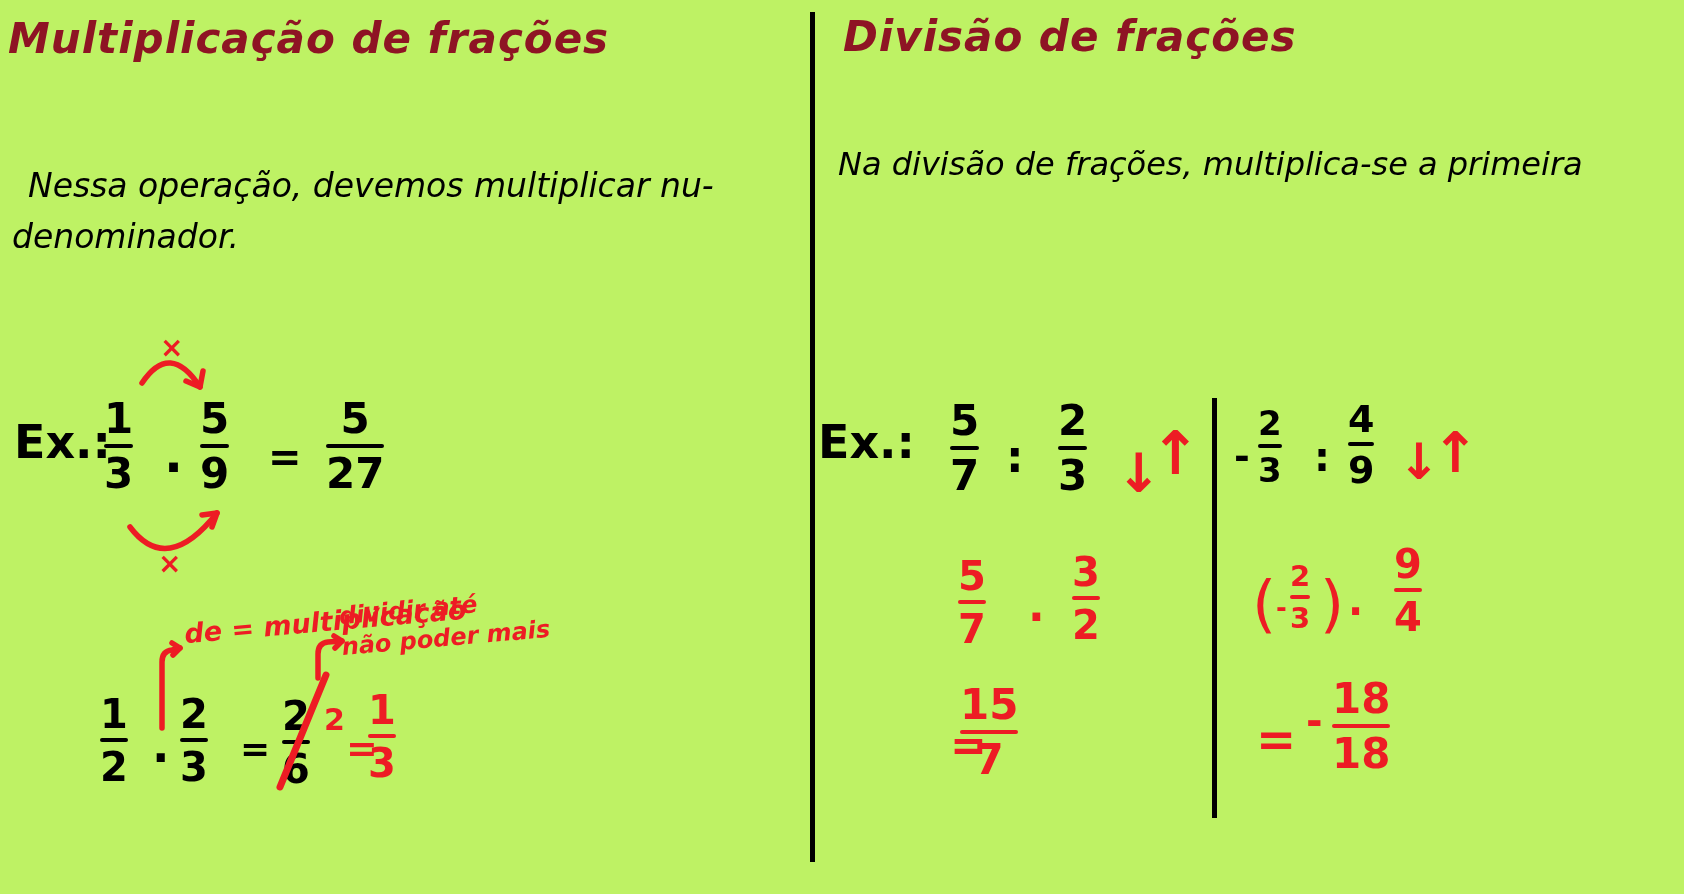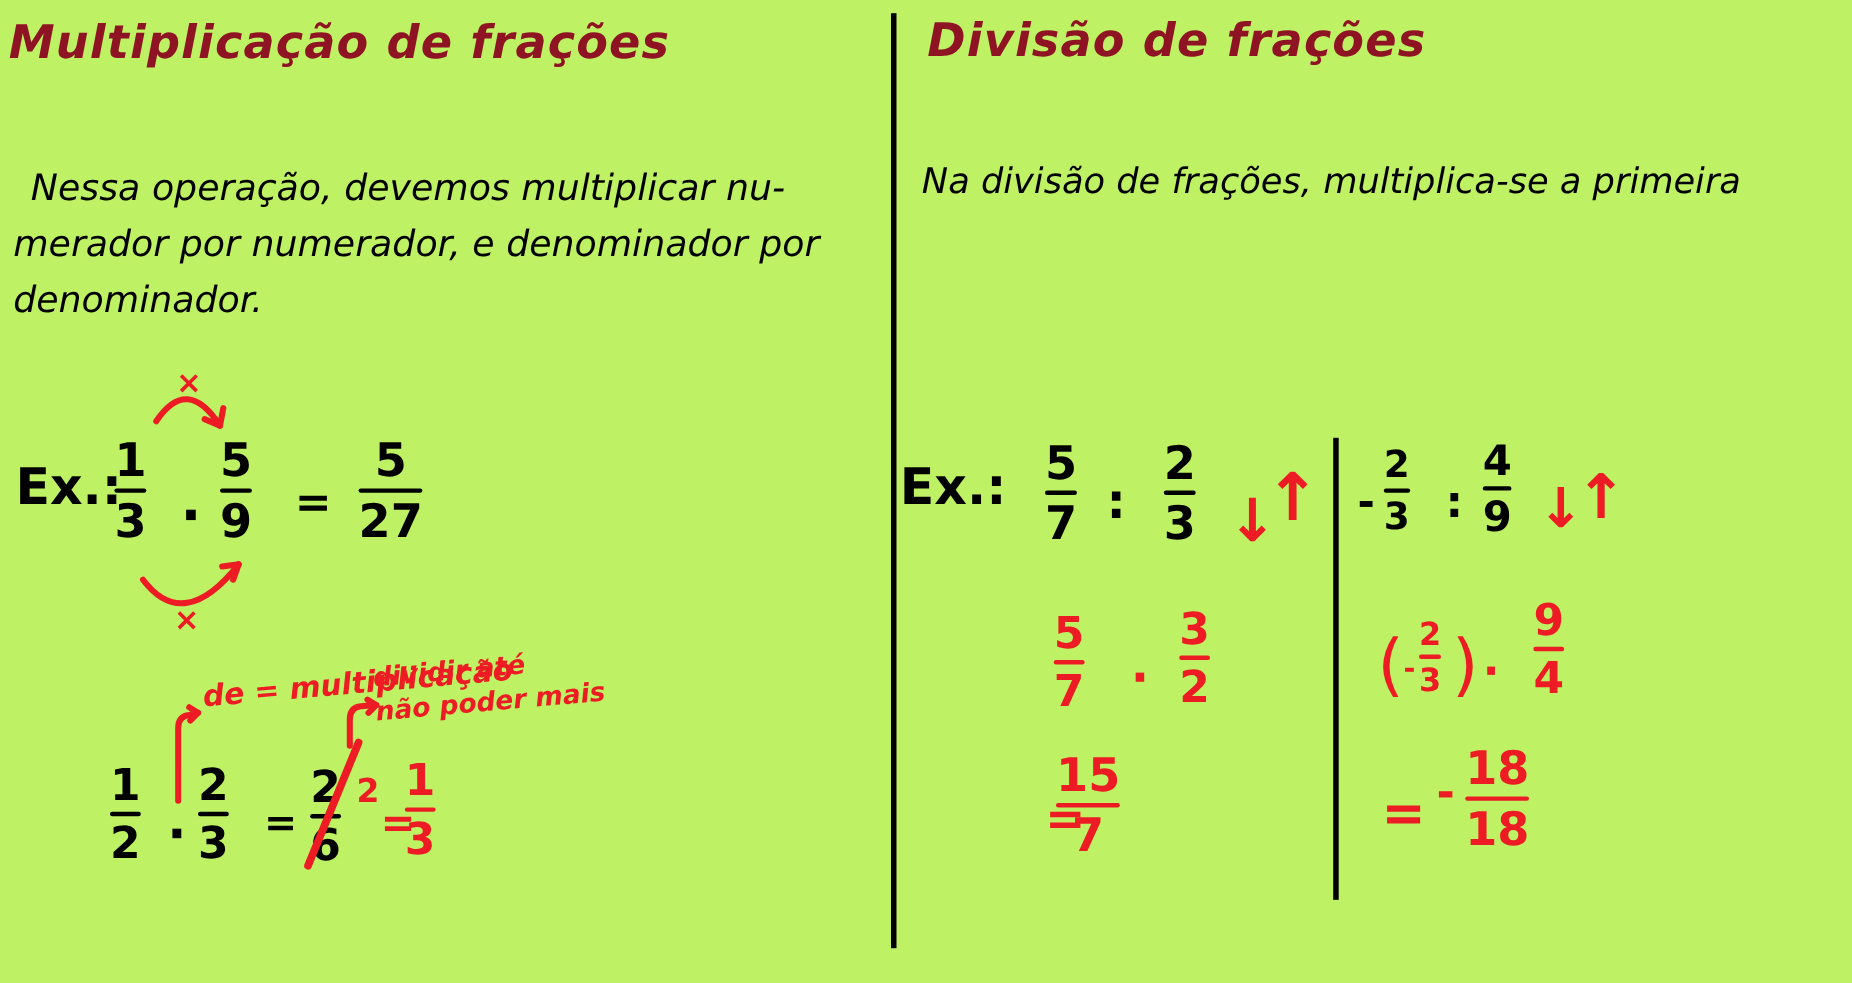--- a/index.html
+++ b/index.html
@@ -36,23 +36,22 @@
 </head>
 <body>
 
 <div class="canvas">
 
   <div class="divider" style="left:810px;top:12px;width:5px;height:850px;"></div>
   <div class="divider" style="left:1212px;top:398px;width:5px;height:420px;"></div>
 
   <div class="title" style="left:8px;top:14px;">Multiplicação de frações</div>
 
-  <div class="para" style="left:12px;top:145px;">
+  <div class="para" style="left:12px;top:160px;">
     <div class="pline indent">Nessa operação, devemos multiplicar nu-</div>
-    <div class="pline">merador por numerador, e denominador por</div>
     <div class="pline">denominador.</div>
   </div>
 
   <span class="math" style="left:14px;top:396px;font-size:46px;">Ex.:</span>
 
   <span class="frac" style="left:104px;top:398px;font-size:42px;">
     <span>1</span>
     <span class="bar"></span>
     <span>3</span>
   </span>

